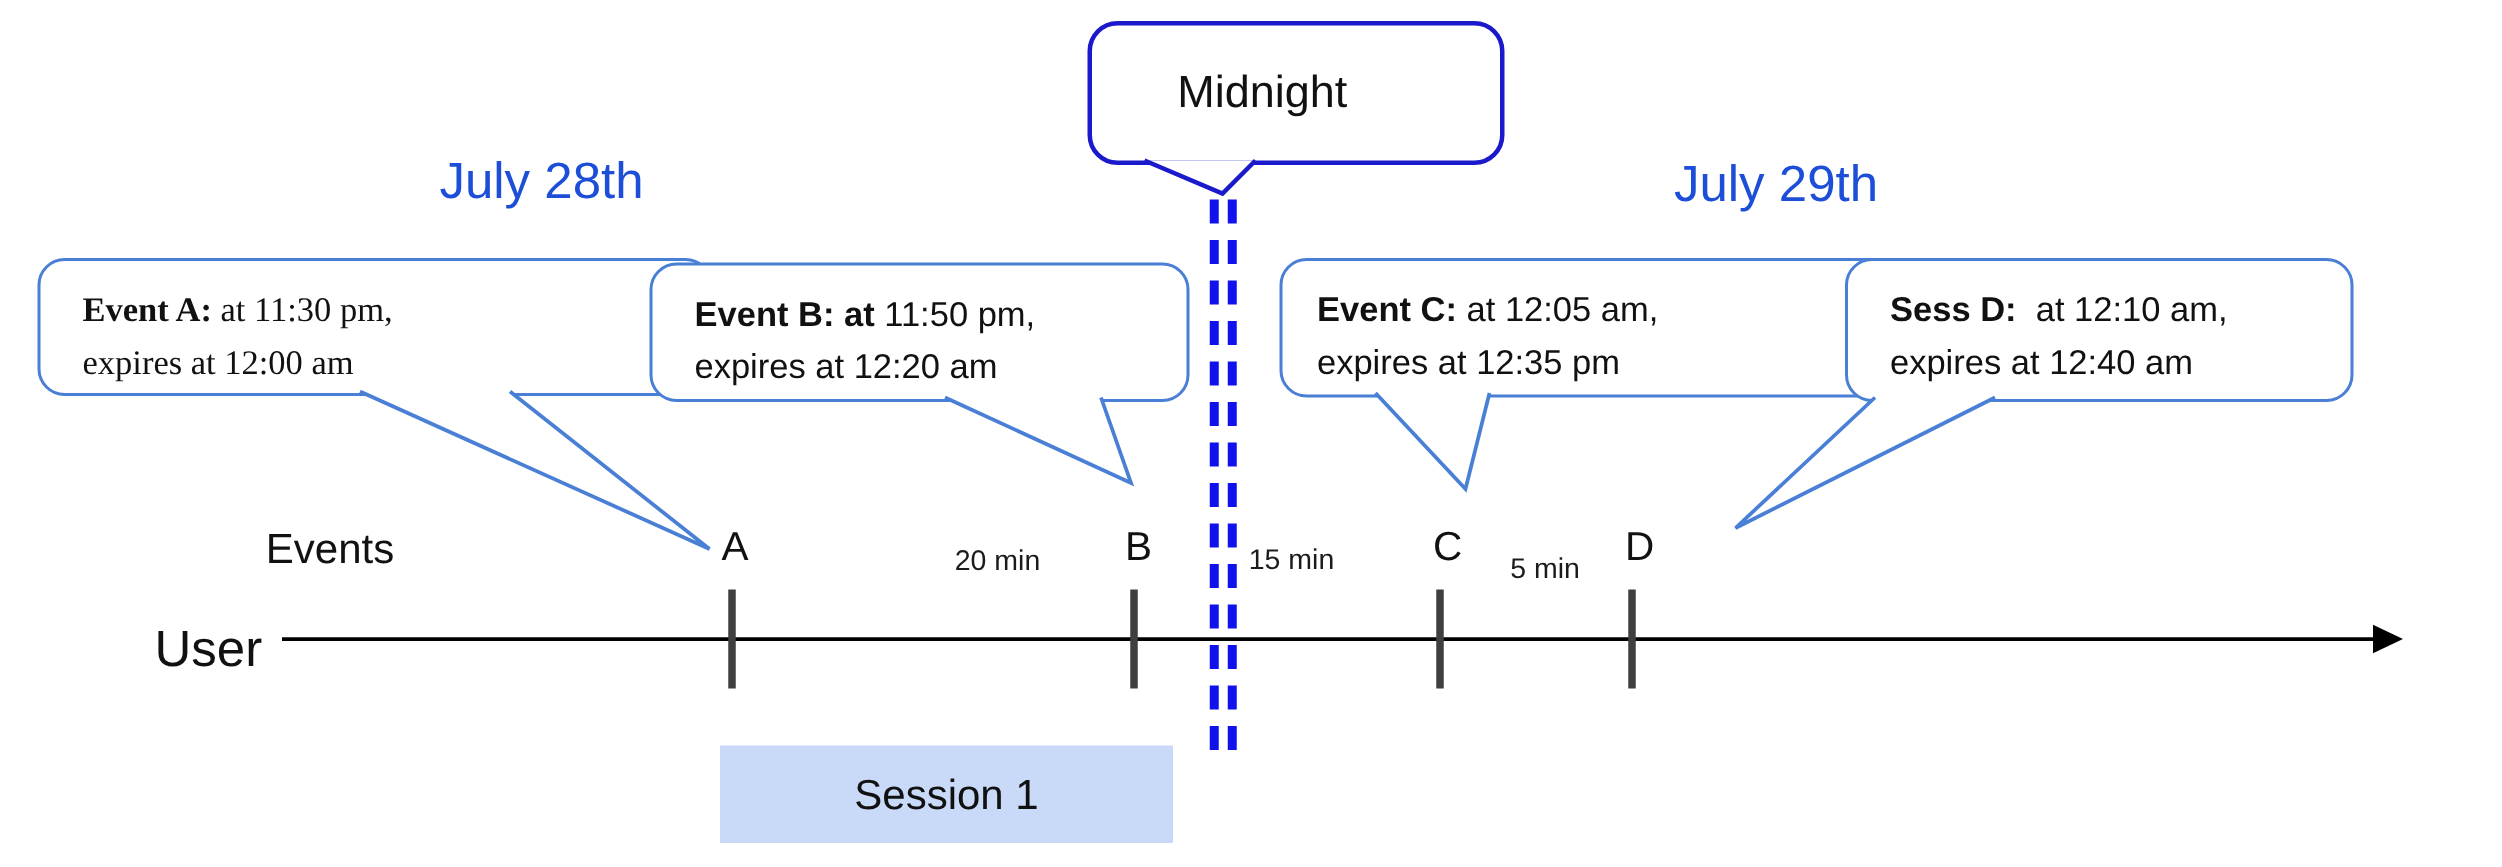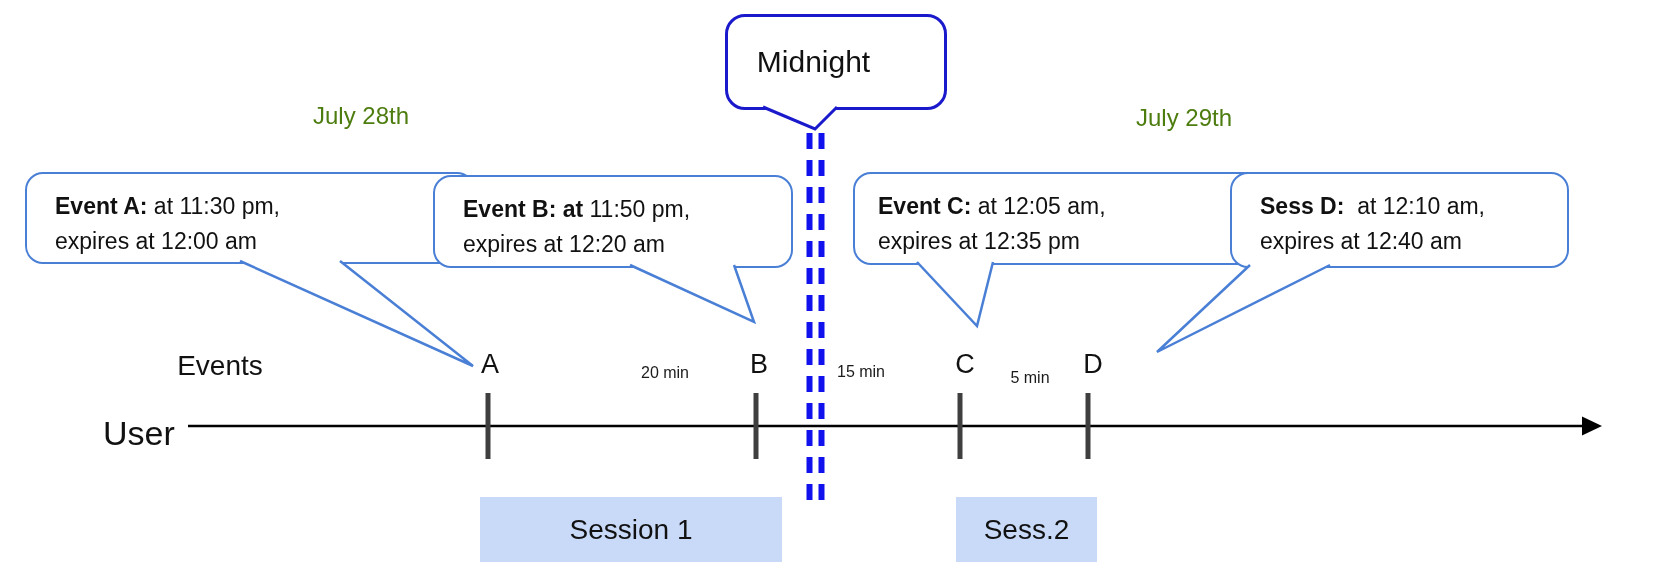--- a/index.html
+++ b/index.html
@@ -2,41 +2,41 @@
 <html style="--callout-border: #4a7fd6; --midnight-border: #1a1acc; --dash-blue: #1111ee; --session-fill: #c9daf8; --tick-gray: #3f3f3f;"><head>
 <meta charset="utf-8">
 <style>
   html,body{margin:0;padding:0;background:#fff;}
   .canvas{
     position:relative;width:1668px;height:578px;background:#fff;overflow:hidden;
     font-family:"Liberation Sans","DejaVu Sans",sans-serif;color:#111;
   }
   .abs{position:absolute;}
   .ctr{transform:translateX(-50%);white-space:nowrap;}
-  .date-title{font-size:24px;color:#4d7c0f;}
+  .date-title{font-size:34px;color:#1d4ed8;}
   .midnight-box{
-    left:725px;top:14px;width:222px;height:96px;box-sizing:border-box;
+    left:725px;top:14px;width:278px;height:96px;box-sizing:border-box;
     border:3px solid var(--midnight-border,#1a1acc);border-radius:20px;background:#fff;
     display:flex;align-items:center;justify-content:center;padding-right:45px;
     font-size:30px;z-index:1;
   }
   .callout{
     box-sizing:border-box;background:#fff;z-index:1;
     border:2.5px solid var(--callout-border,#4a7fd6);border-radius:18px;
     padding:15px 8px 0 28px;font-size:23px;line-height:35px;
   }
   .co-line{white-space:pre;}
-  .co-a{left:25px;top:172px;width:450px;height:92px;}
+  .co-a{left:25px;top:172px;width:450px;height:92px;font-family:Liberation Serif, serif;}
   .co-b{left:433px;top:175px;width:360px;height:93px;}
   .co-c{left:853px;top:172px;width:424px;height:93px;padding-left:23px;}
   .co-d{left:1230px;top:172px;width:339px;height:96px;}
   .axis-label-events{left:220px;top:350px;font-size:28px;}
   .axis-label-user{left:103px;top:414px;font-size:34px;text-align:center;}
   .tick-letter{font-size:27px;top:349px;}
-  .interval{font-size:16px;color:#1b1b1b;}
+  .interval{font-size:19px;color:#1b1b1b;}
   .session{
     top:497px;height:65px;background:var(--session-fill,#c9daf8);
     display:flex;align-items:center;justify-content:center;font-size:28px;z-index:1;
   }
   .sess-1{left:480px;width:302px;}
   .sess-2{left:956px;width:141px;}
   svg.overlay{position:absolute;left:0;top:0;z-index:2;pointer-events:none;}
   .timeline{stroke:#000;stroke-width:2.5px;fill:none;}
   .arrowhead{fill:#000;stroke:none;}
   .tick{stroke:var(--tick-gray,#3f3f3f);stroke-width:5px;}
@@ -101,17 +101,14 @@
   <div class="abs ctr tick-letter" style="left:965px;">C</div>
   <div class="abs ctr tick-letter" style="left:1093px;">D</div>
 
   <div class="abs ctr interval" style="left:665px;top:364px;">20 min</div>
   <div class="abs ctr interval" style="left:861px;top:363px;">15 min</div>
   <div class="abs ctr interval" style="left:1030px;top:369px;">5 min</div>
 
   <div class="abs session sess-1">
     <span>Session 1</span>
   </div>
-  <div class="abs session sess-2">
-    <span>Sess.2</span>
-  </div>
 
 </div>
 
 </body></html>

